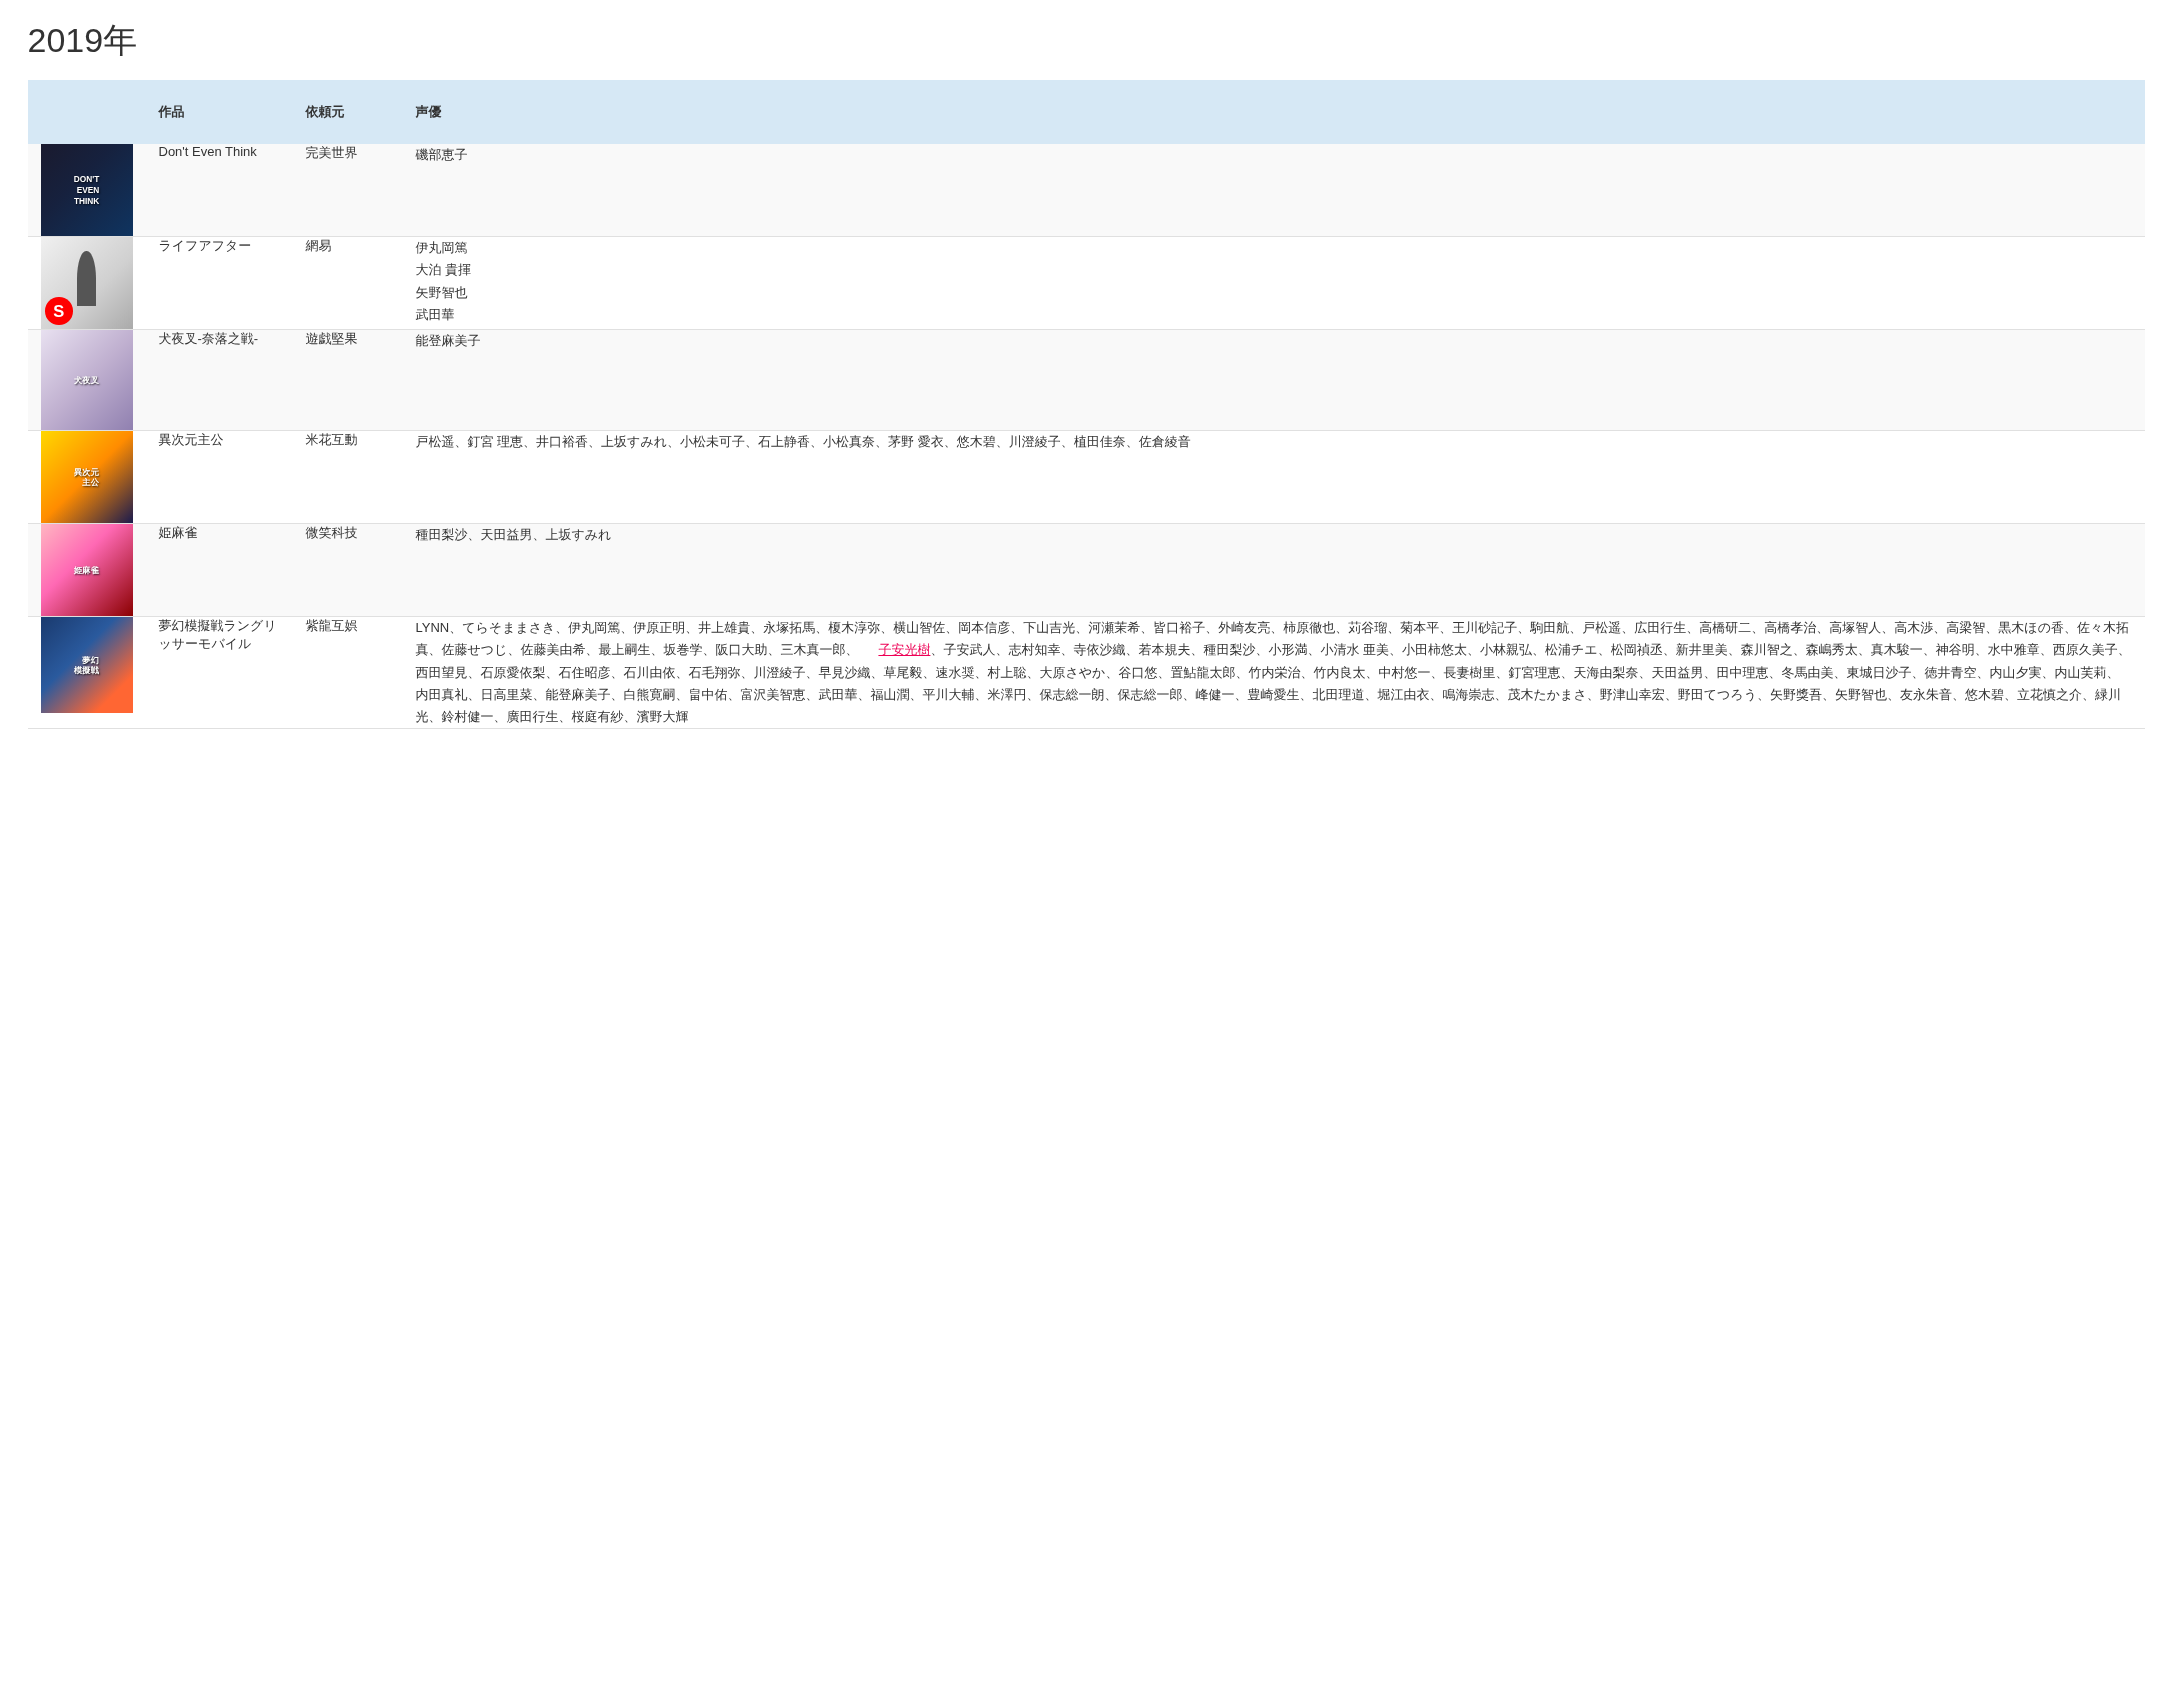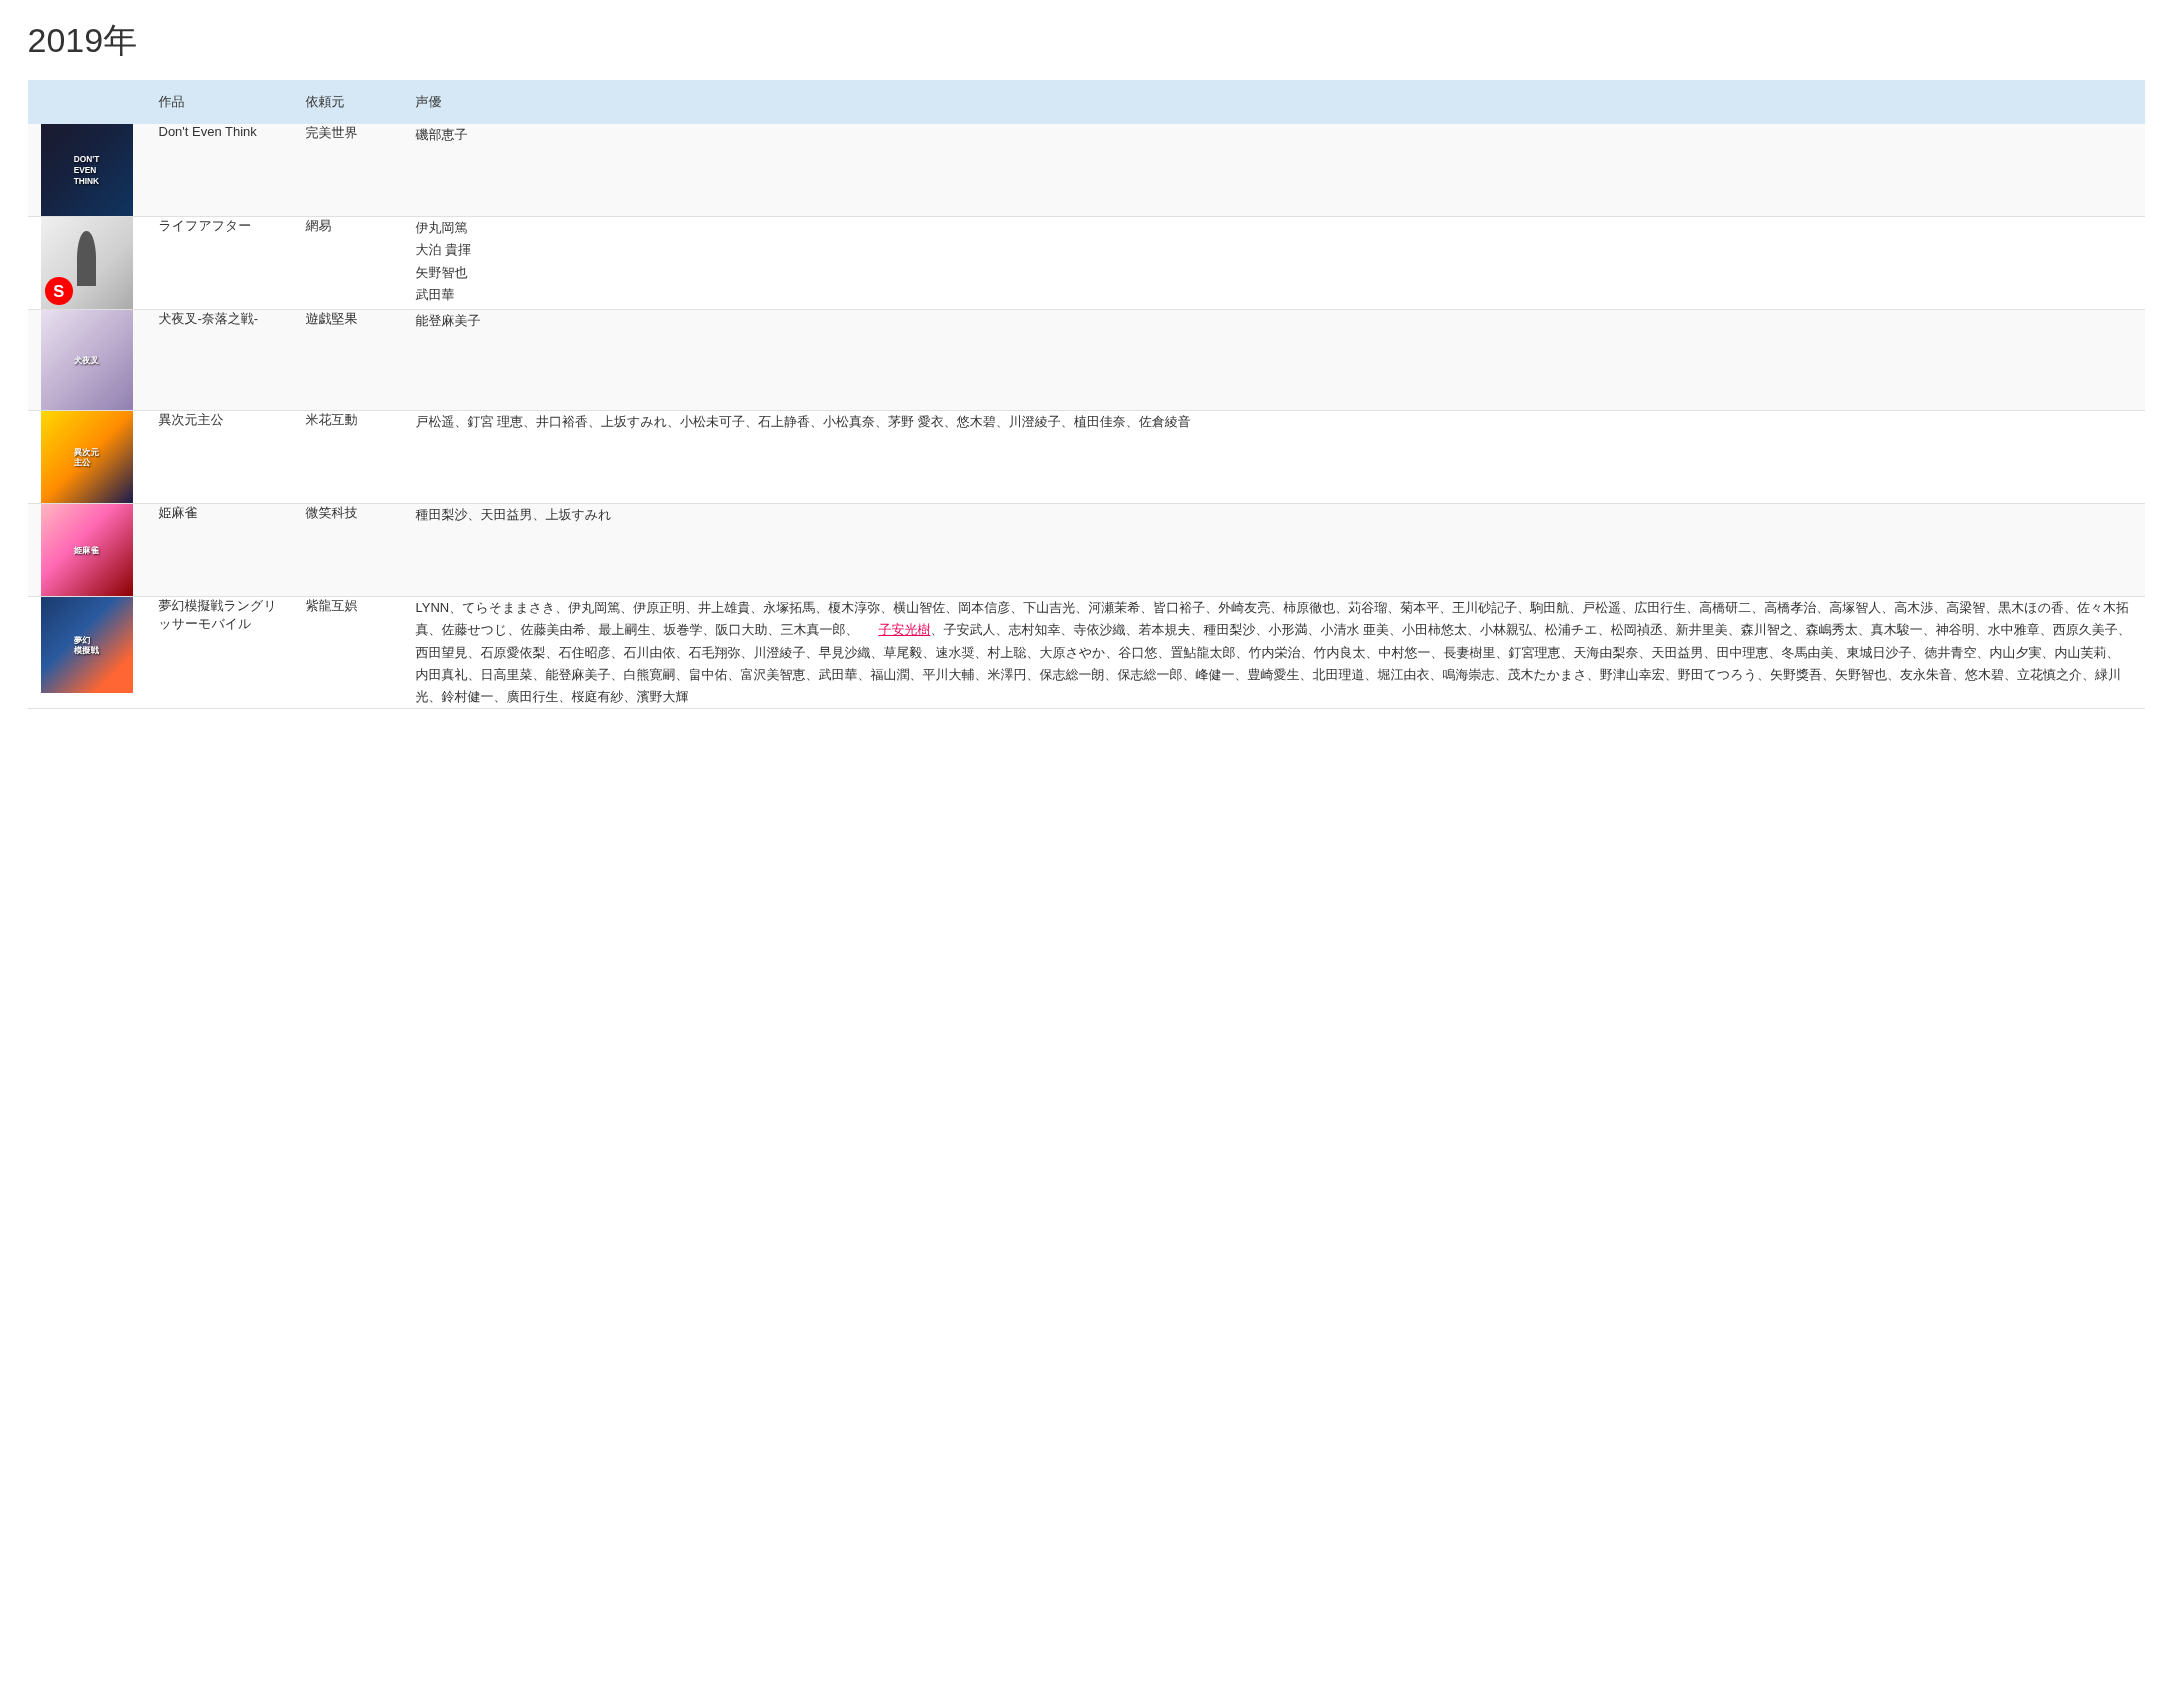--- a/index.html
+++ b/index.html
@@ -17,22 +17,22 @@
     }
     table {
       width: 100%;
       border-collapse: collapse;
     }
     thead tr {
       background-color: #d6e8f5;
     }
     thead th {
       text-align: left;
-      padding: 13px 13px;
-      font-weight: normal;
+      padding: 23px 13px;
+      font-weight: bold;
       font-size: 13px;
     }
     tbody tr {
       border-bottom: 0.9px solid #e0e0e0;
     }
     tbody tr:nth-child(odd) {
       background-color: #f9f9f9;
     }
     tbody tr:nth-child(even) {
       background-color: #ffffff;
@@ -89,21 +89,21 @@
       display: flex; align-items: center; justify-content: center;
     }
     .thumb-mugen {
       width: 92px; height: 96px;
       background: linear-gradient(135deg, #1a3a6e 0%, #2a5a9e 40%, #ff6633 80%);
       display: flex; align-items: center; justify-content: center;
     }
     .thumb-text {
       color: #fff;
       font-size: 8.3px;
-      text-align: left;
+      text-align: right;
       font-weight: bold;
       line-height: 1.3;
       padding: 3.7px;
       text-shadow: 0.9px 0.9px 1.8px rgba(0,0,0,0.8);
     }
   </style>
 </head>
 <body>
 
 <h1>2019年</h1>

